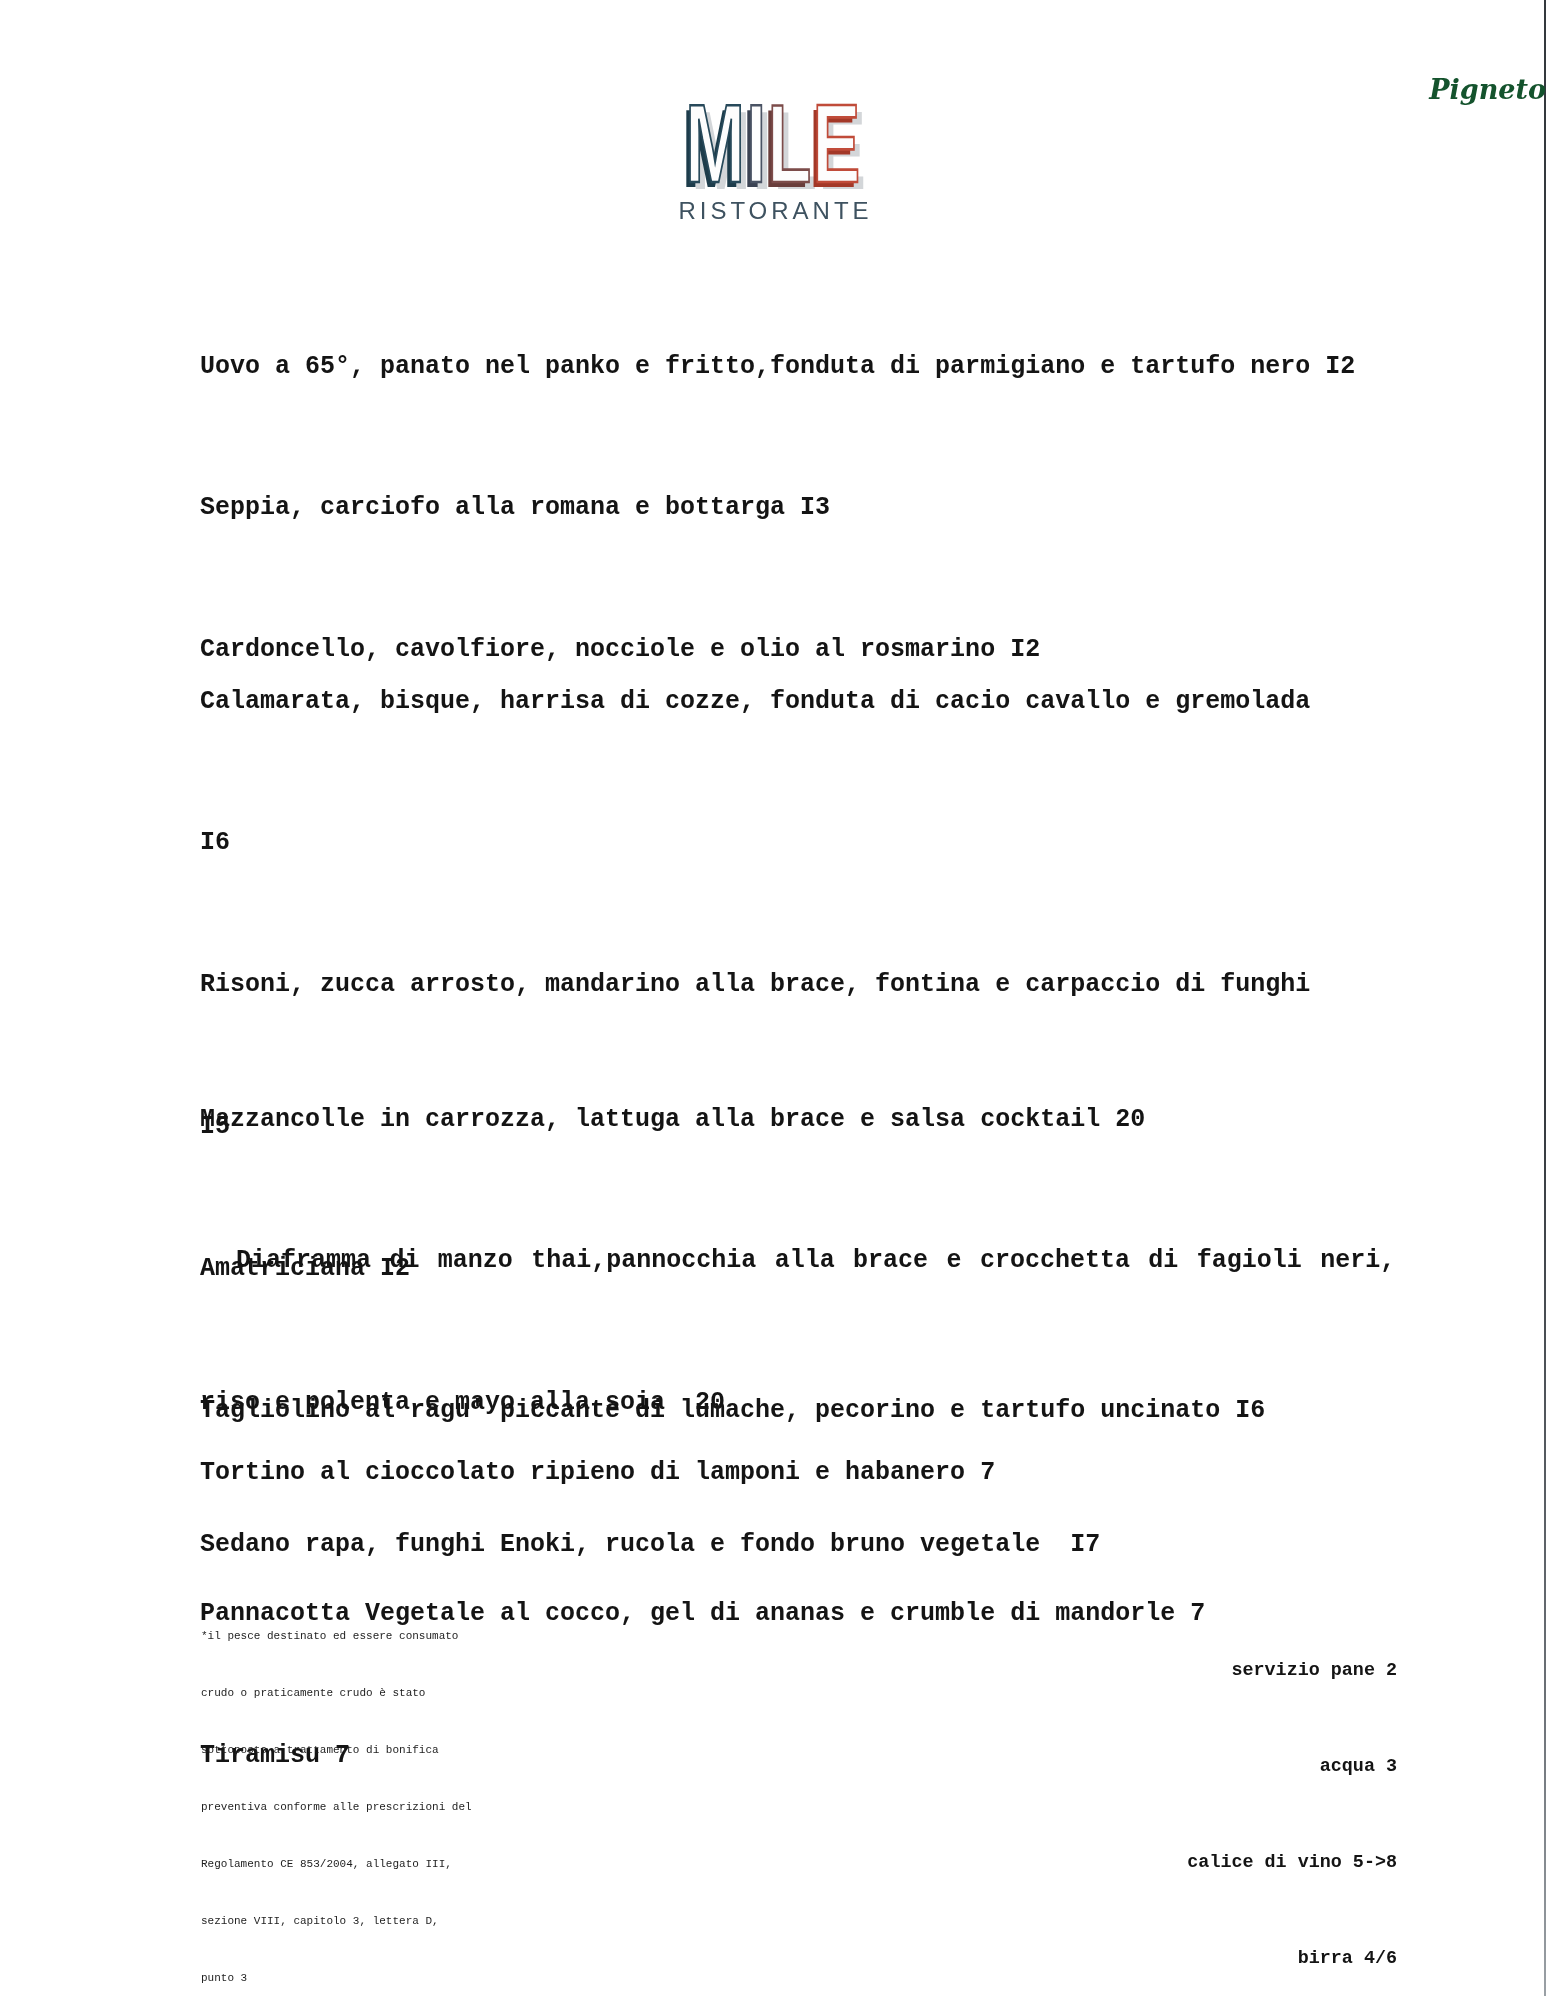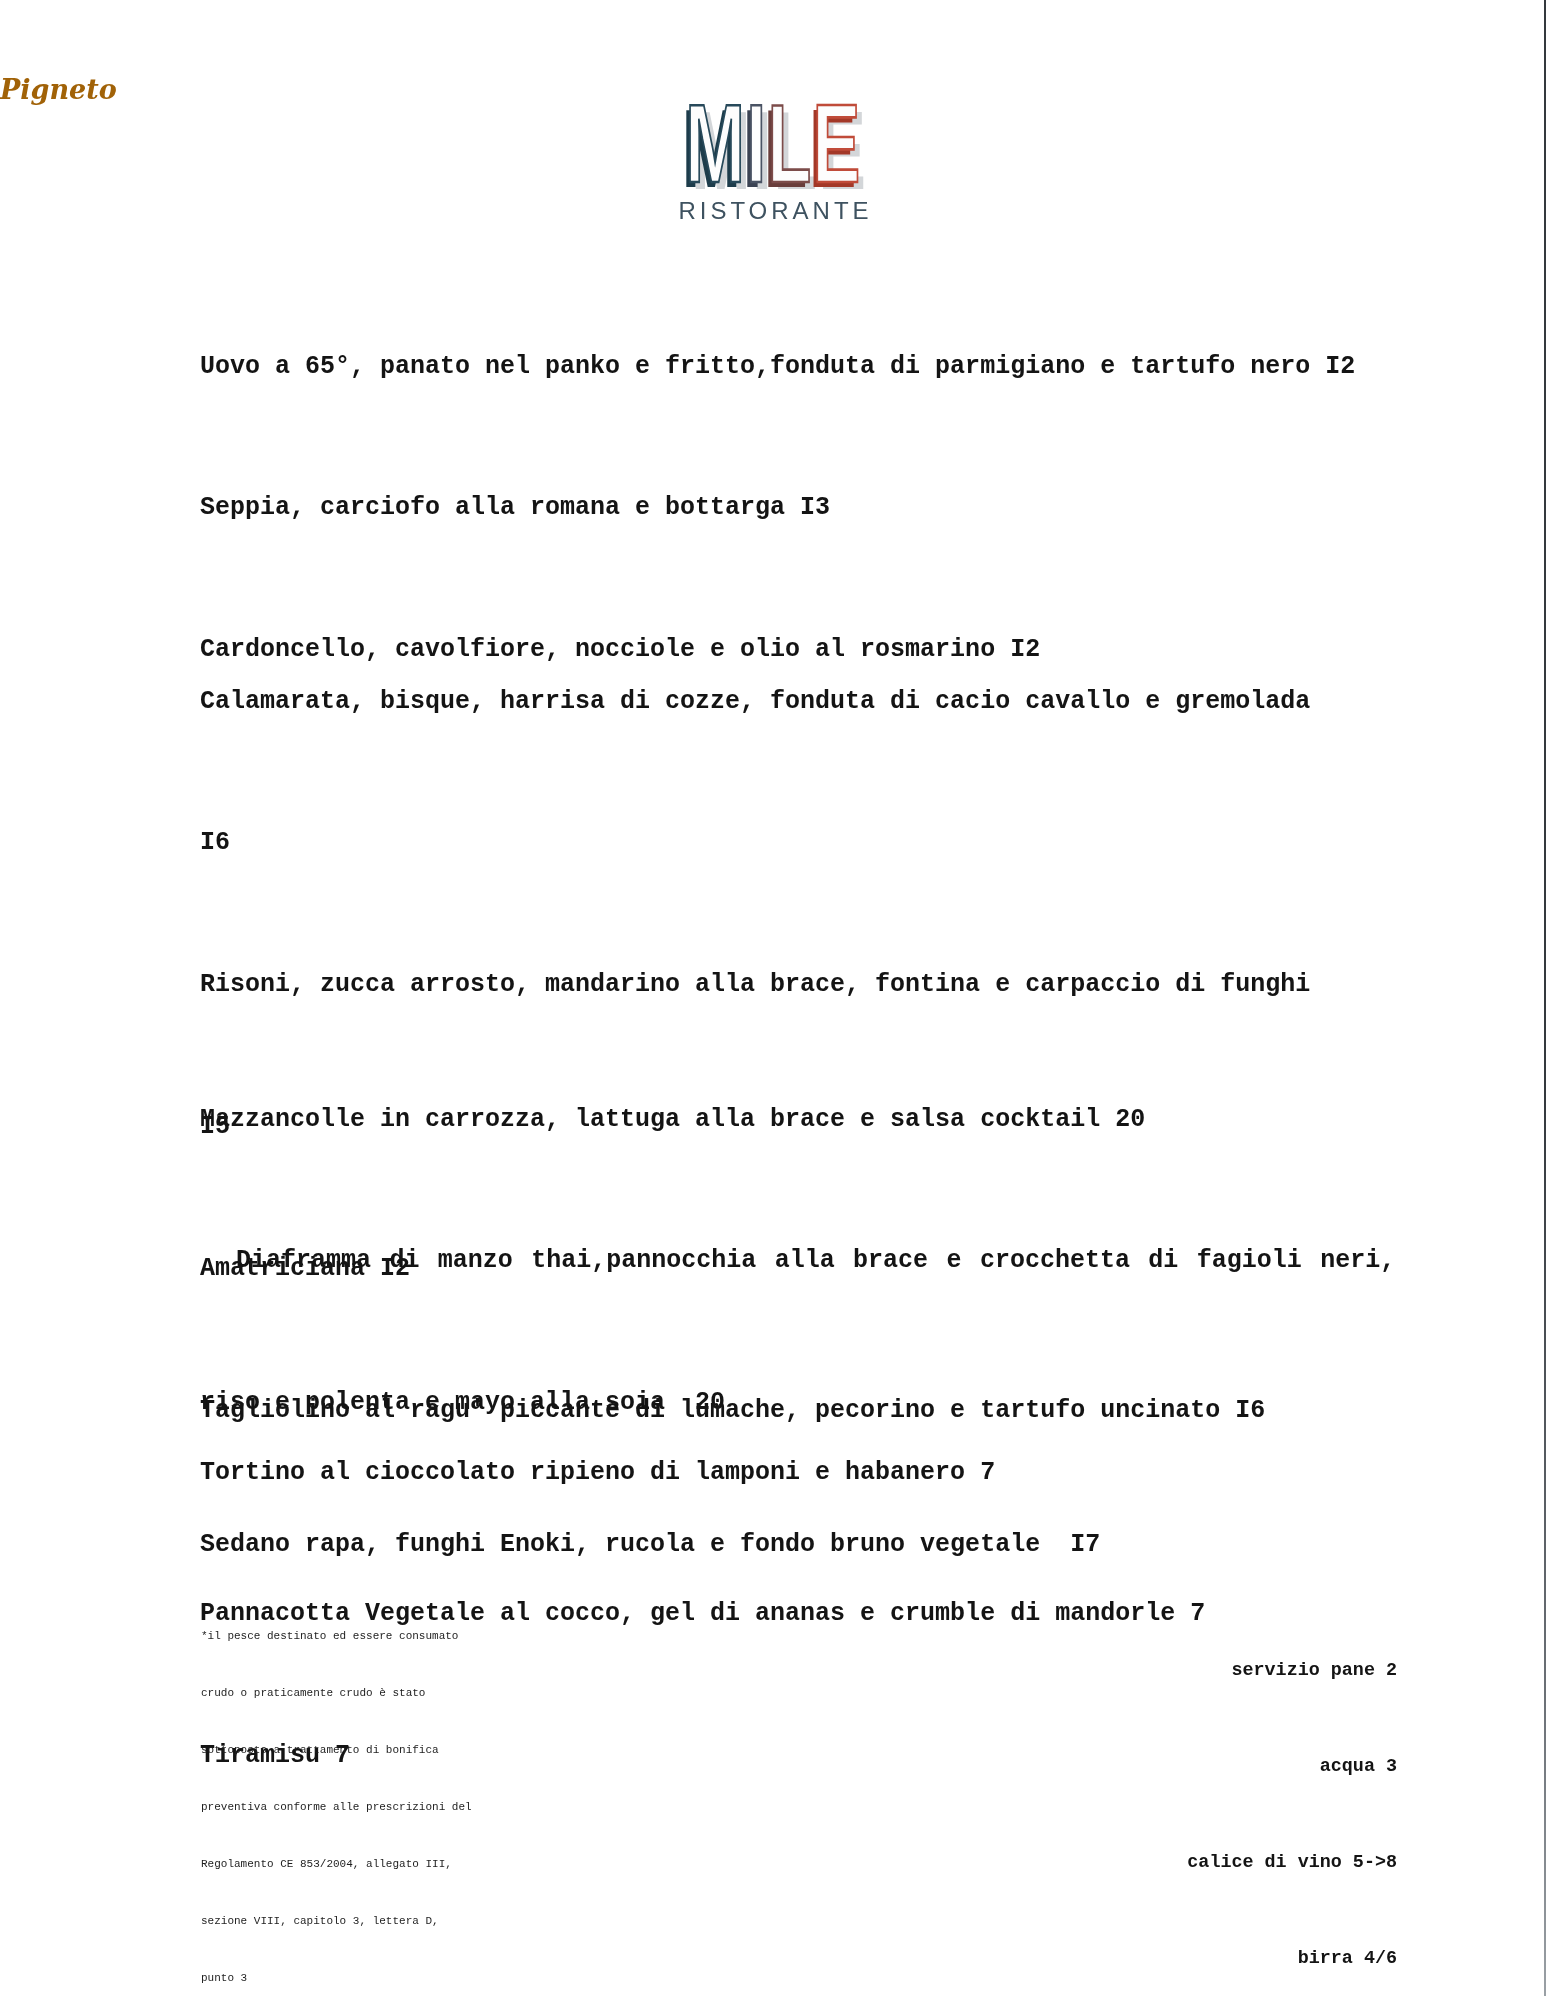--- a/index.html
+++ b/index.html
@@ -17,26 +17,26 @@
     position: absolute;
     top: 0; right: 0;
     width: 2px; height: 1996px;
     background: linear-gradient(to bottom, #34393e 0%, #34393e 55%, #6b7076 85%, #9aa0a5 100%);
   }
 
   
   .logo-script {
     position: absolute;
     top: 74px; left: 0; width: 100%;
-    text-align: left;
+    text-align: right;
     font-family: "DejaVu Serif", serif;
     font-style: italic;
     font-weight: 700;
     font-size: 27px;
-    color: #a16207;
+    color: #14532d;
   }
   .logo-word {
     position: absolute;
     top: 88px; left: 0; width: 100%;
     display: flex; justify-content: center;
   }
   .word-inner {
     display: flex;
     transform: scaleX(0.64);
     transform-origin: center top;

